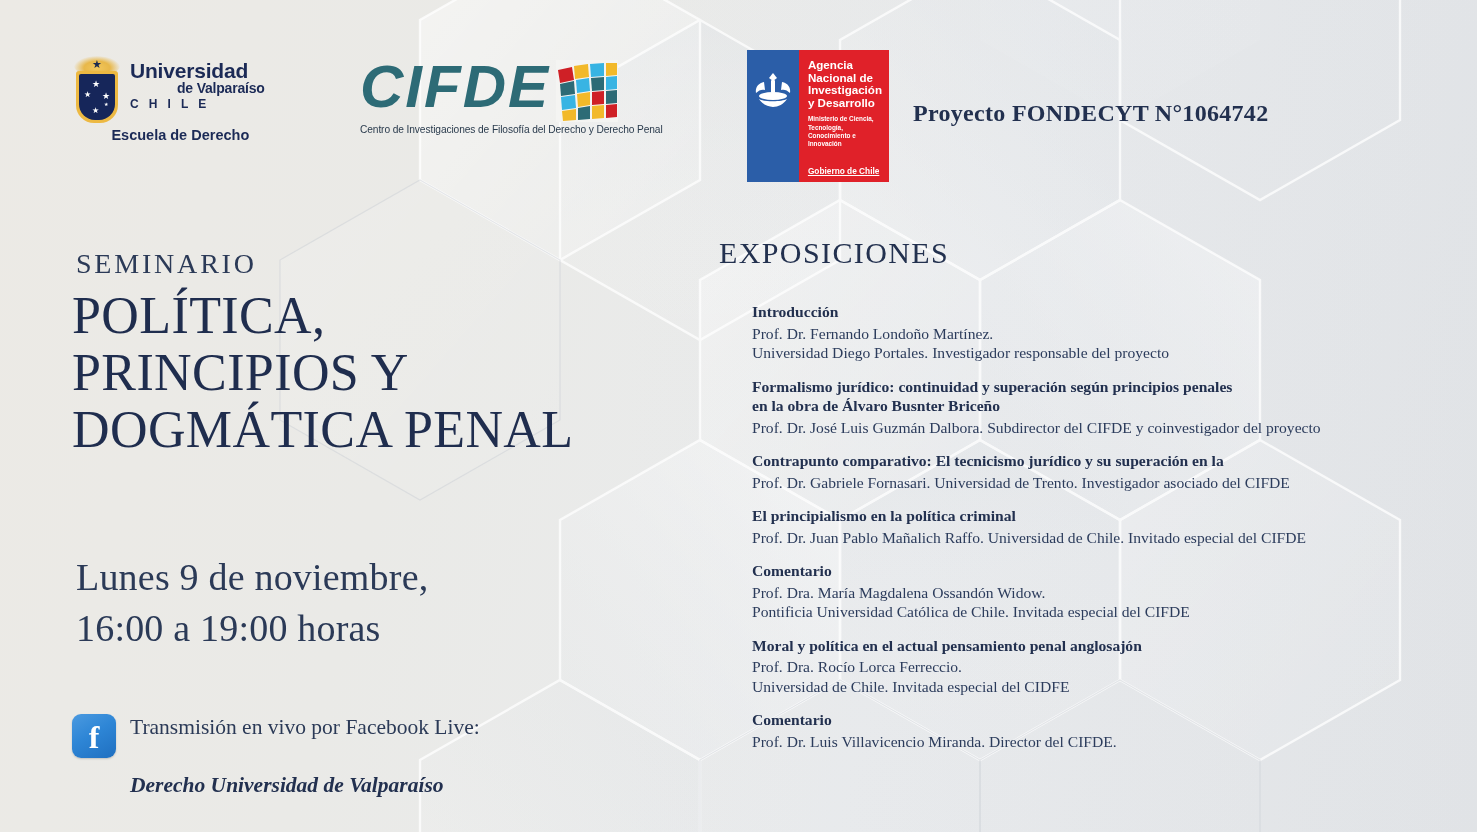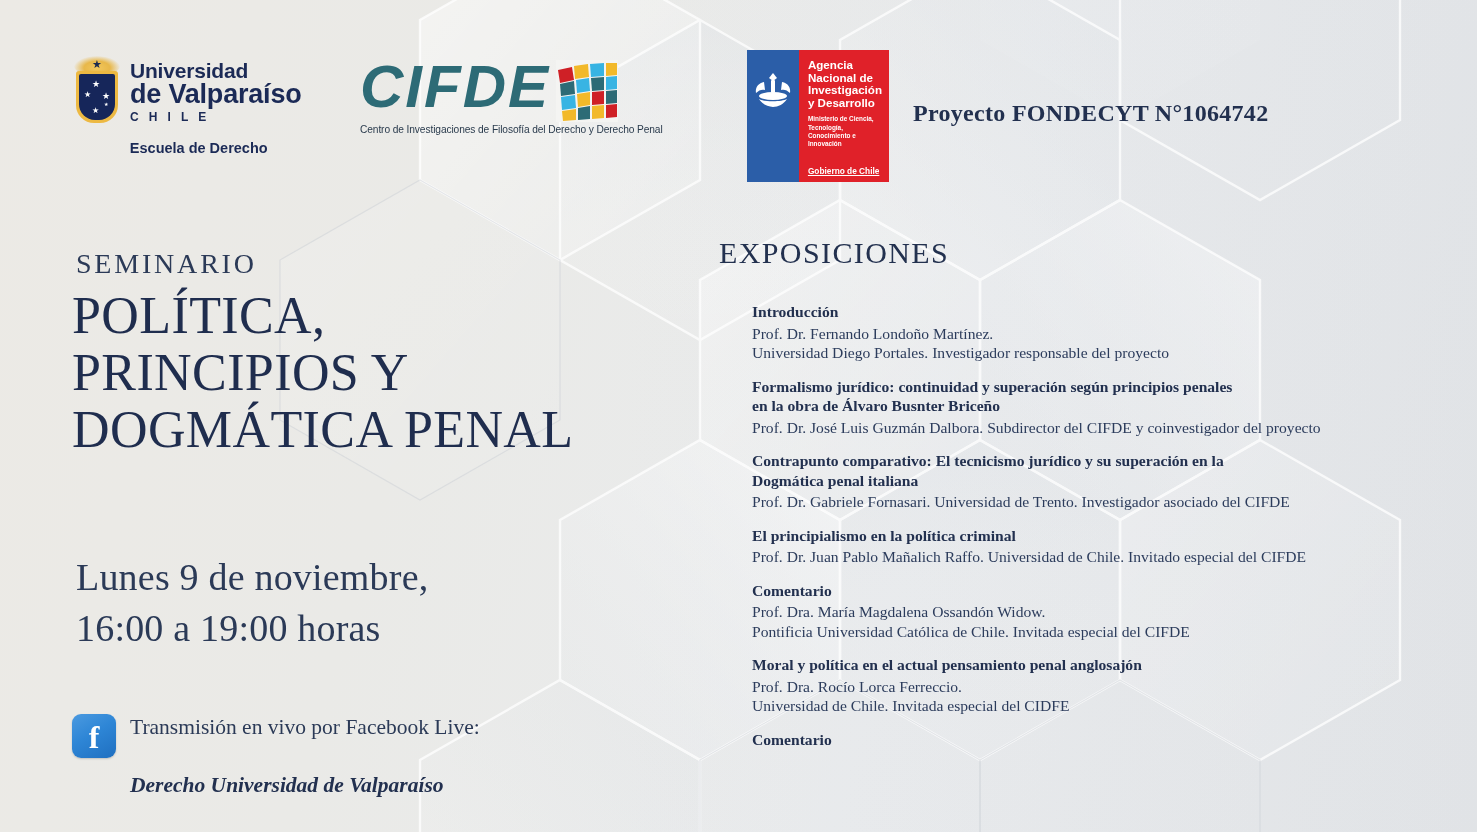--- a/index.html
+++ b/index.html
@@ -49,21 +49,21 @@
   }
   .uv-inner{
     width:100%; height:100%;
     background:#16265a;
     border-radius:2px 2px 16px 16px;
     position:relative;
   }
   .uv-inner i{ position:absolute; color:#fff; font-style:normal; line-height:1; }
   .uv-text{ margin-left:10px; padding-top:4px; font-family:"Liberation Sans",sans-serif; }
   .uv-l1{ font-size:21px; font-weight:bold; color:#1b2a56; line-height:1.02; letter-spacing:-0.2px; }
-  .uv-l2{ font-size:27px; font-weight:bold; color:#1b2a56; line-height:1.02; letter-spacing:-0.2px; }
+  .uv-l2{ font-size:14px; font-weight:bold; color:#1b2a56; line-height:1.02; letter-spacing:-0.2px;margin-left:47px; }
   .uv-l3{ font-size:12px; font-weight:bold; color:#1b2a56; letter-spacing:3.4px; text-align:left; margin-top:1px; }
   .uv-l4{ font-size:14.5px; font-weight:bold; color:#1b2a56; margin-top:16px; margin-left:-34px; text-align:center;}
 
   
   .cifde{ position:absolute; left:360px; top:58px; }
   .cifde-row{ display:flex; align-items:flex-start; }
   .cifde-word{
     font-family:"Liberation Sans",sans-serif;
     font-size:60px; font-weight:bold; color:#2d6b76;
     letter-spacing:2px; line-height:58px;font-style:italic;
@@ -318,21 +318,20 @@
         <div>en la obra  de Álvaro Busnter Briceño</div>
       </div>
       <div class="expo-sub">
         <div>Prof. Dr. José Luis Guzmán Dalbora. Subdirector del CIFDE y coinvestigador del proyecto</div>
       </div>
     </div>
 
     <div class="expo-item">
       <div class="expo-title">
         <div>Contrapunto comparativo: El tecnicismo jurídico y su superación en la</div>
-        <div>Dogmática penal italiana</div>
       </div>
       <div class="expo-sub">
         <div>Prof. Dr. Gabriele Fornasari. Universidad de Trento. Investigador asociado del CIFDE</div>
       </div>
     </div>
 
     <div class="expo-item">
       <div class="expo-title">El principialismo en la política criminal</div>
       <div class="expo-sub">
         <div>Prof. Dr. Juan Pablo Mañalich Raffo. Universidad de Chile. Invitado especial del CIFDE</div>
@@ -350,17 +349,20 @@
     <div class="expo-item">
       <div class="expo-title">Moral y política en el actual pensamiento penal anglosajón</div>
       <div class="expo-sub">
         <div>Prof. Dra. Rocío Lorca Ferreccio.</div>
         <div>Universidad de Chile. Invitada especial del CIDFE</div>
       </div>
     </div>
 
     <div class="expo-item">
       <div class="expo-title">Comentario</div>
+      <div class="expo-sub">
+        <div>Prof. Dr. Luis Villavicencio Miranda. Director del CIFDE.</div>
+      </div>
     </div>
 
   </div>
 
 </div>
 
 </body></html>

